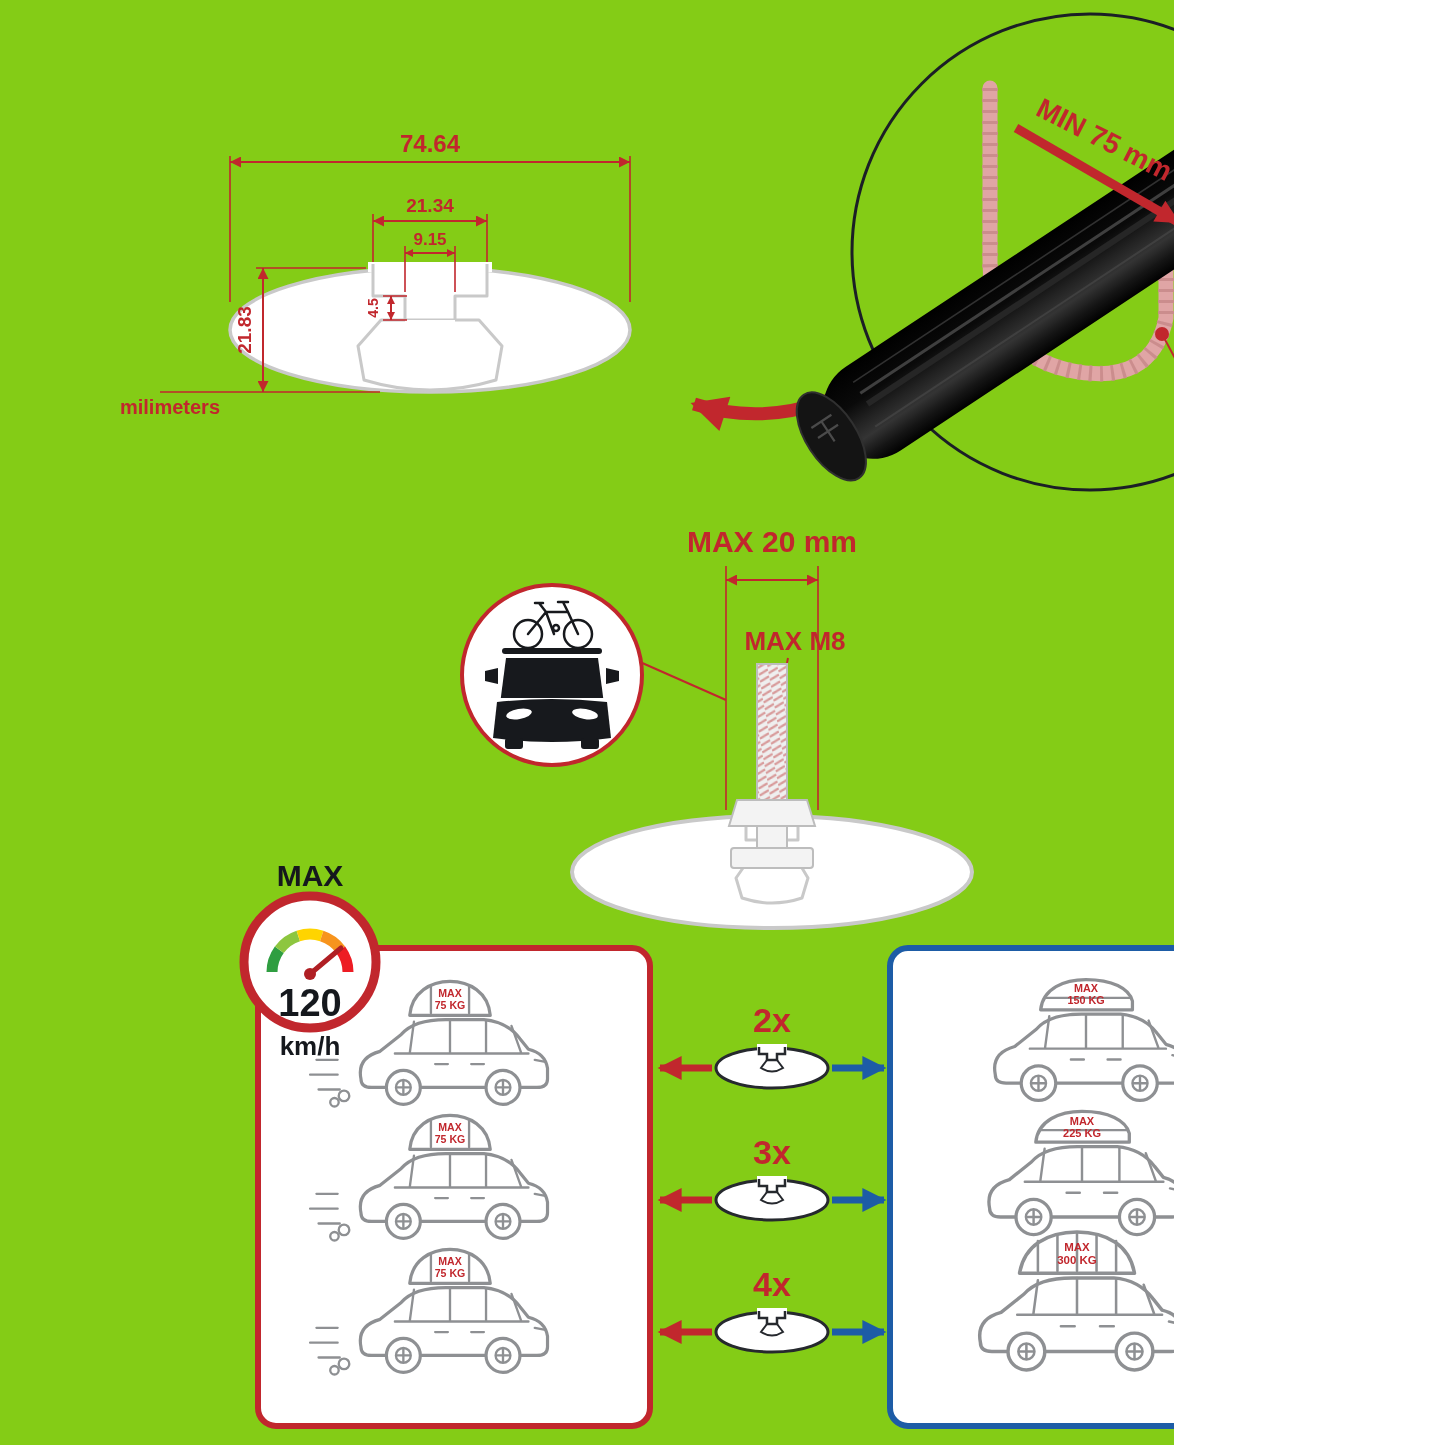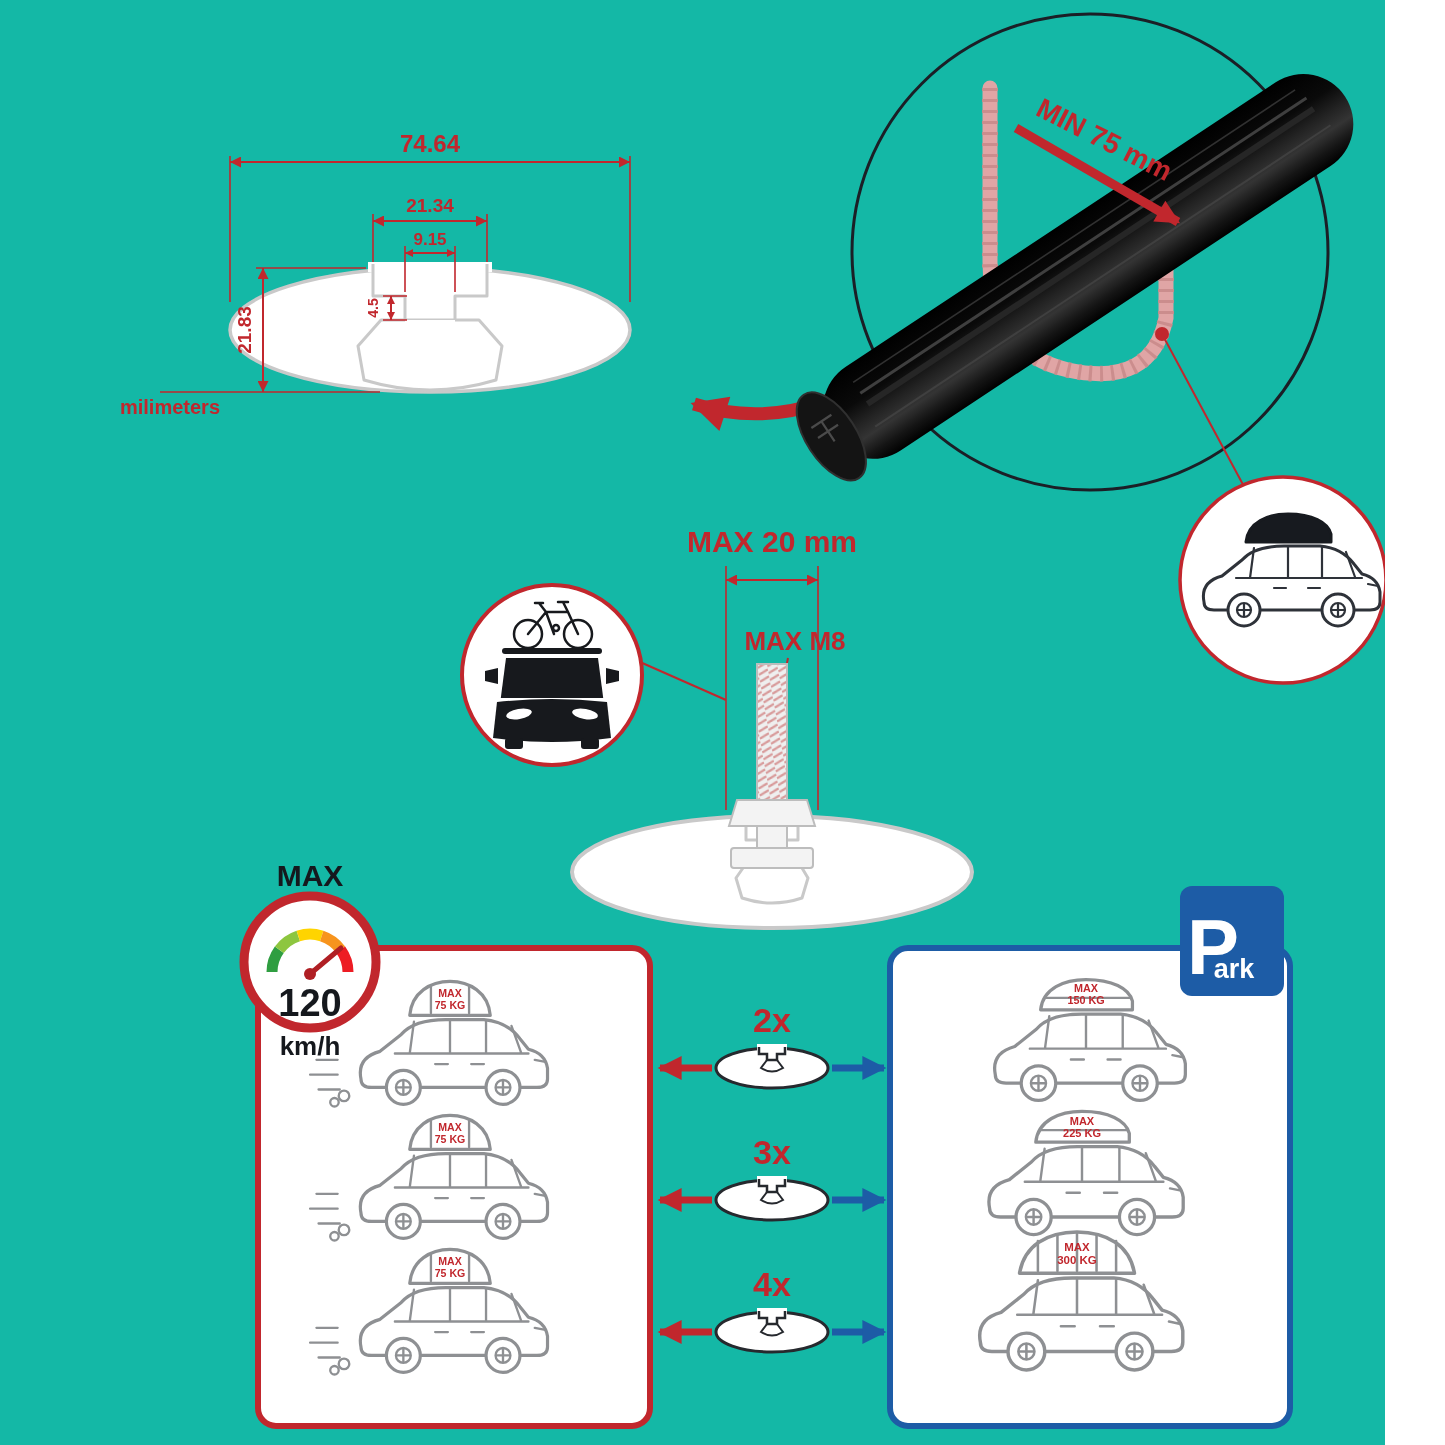--- a/index.html
+++ b/index.html
@@ -1,16 +1,16 @@
 <!DOCTYPE html>
 <html><head>
 <meta charset="utf-8">
 <style>
   html,body{margin:0;padding:0;background:#fff;}
-  .canvas{width:1385px;height:1445px;position:relative;background:#14b8a6;overflow:hidden;
+  .canvas{width:1174px;height:1445px;position:relative;background:#84cc16;overflow:hidden;
           font-family:"Liberation Sans",sans-serif;}
   svg{font-family:"Liberation Sans",sans-serif;}
   .dim{stroke:#c1272d;stroke-width:2;fill:none;}
   .dimthin{stroke:#c1272d;stroke-width:1.6;fill:none;}
   .dimtxt{fill:#c1272d;font-weight:700;text-anchor:middle;}
   .redtxt{fill:#c1272d;font-weight:700;text-anchor:middle;}
   .blktxt{fill:#15181d;font-weight:700;text-anchor:middle;}
   .whttxt{fill:#ffffff;font-weight:700;text-anchor:middle;}
   .gline{stroke:#c9c9c9;fill:#fff;stroke-linejoin:round;}
   .car{stroke:var(--carstroke,#8e9093);stroke-width:3;fill:#fff;stroke-linecap:round;stroke-linejoin:round;}

